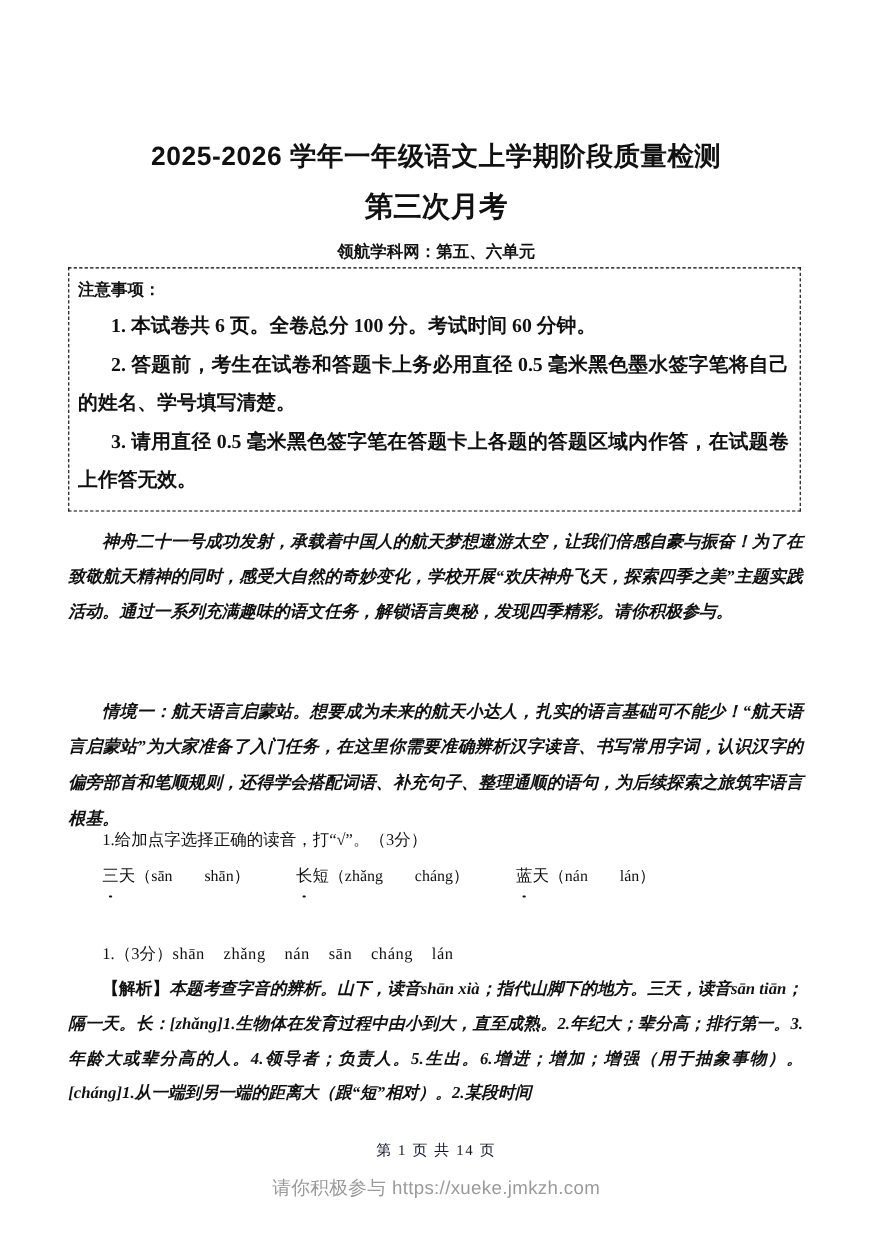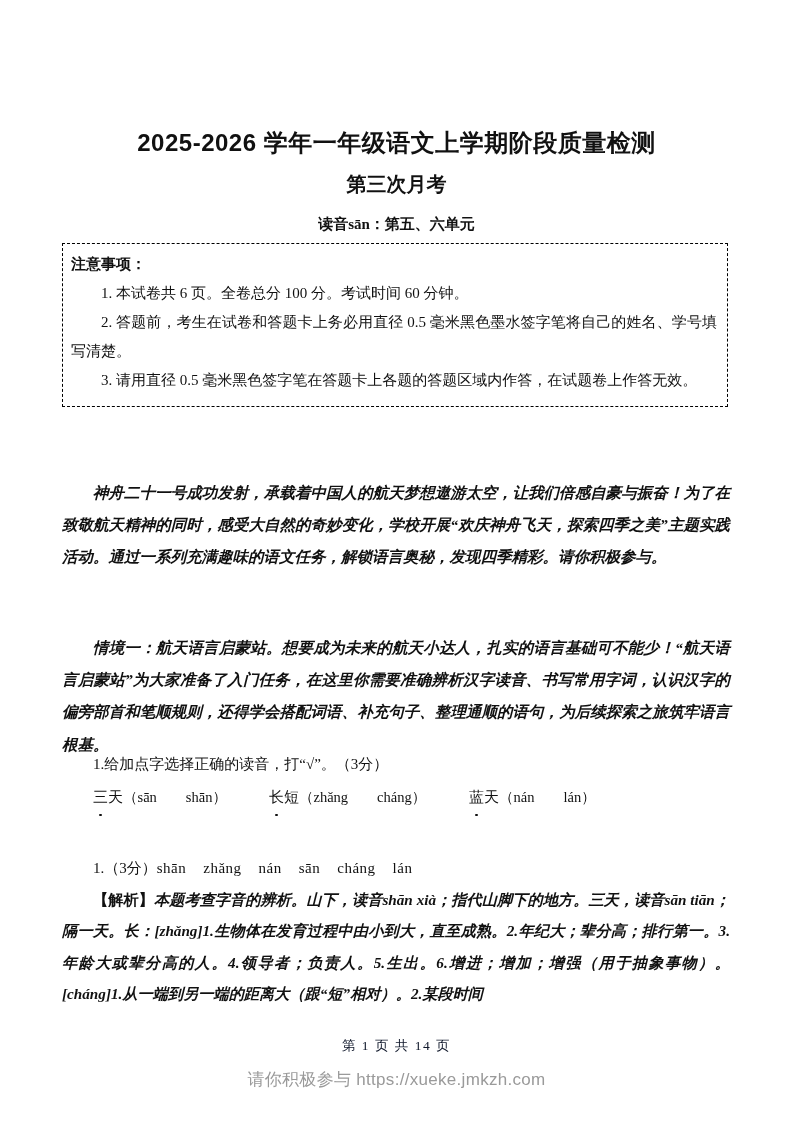--- a/index.html
+++ b/index.html
@@ -33,21 +33,21 @@
     font-size: 24px;
     letter-spacing: 0.5px;
     margin: 0;
     padding-top: 129px;
     line-height: 1.15;
   }
   .doc-subtitle {
     text-align: center;
     font-family: "Liberation Sans", "DejaVu Sans", sans-serif;
     font-weight: bold;
-    font-size: 20px;
+    font-size: 26px;
     margin: 0;
     padding-top: 16px;
     line-height: 1.15;
   }
   .doc-scope {
     text-align: center;
     font-family: "Liberation Serif", "DejaVu Serif", serif;
     font-weight: bold;
     font-size: 15px;
     margin: 0;
@@ -66,26 +66,27 @@
     padding: 9px 10px 10px 8px;
   }
   .notice-heading {
     font-family: "Liberation Sans", "DejaVu Sans", sans-serif;
     font-weight: bold;
     font-size: 15px;
     line-height: 1.5;
     margin: 0 0 3px 0;
   }
   .notice-item {
-    font-size: 15px;
+    font-size: 18px;
     line-height: 1.95;
     margin: 0;
     text-indent: 30px;
     text-align: justify;
     text-justify: inter-ideograph;
+    font-weight: bold;
   }
 
   
   .kai {
     font-family: "Liberation Serif", "DejaVu Serif", serif;
     font-style: italic;
     font-weight: bold;
   }
   .intro-para {
     position: absolute;
@@ -234,21 +235,21 @@
     letter-spacing: 0.3px;
   }
 </style>
 </head>
 <body>
 
 <div class="page">
 
   <h1 class="doc-title">2025-2026 学年一年级语文上学期阶段质量检测</h1>
   <h2 class="doc-subtitle">第三次月考</h2>
-  <div class="doc-scope">读音sān：第五、六单元</div>
+  <div class="doc-scope">领航学科网：第五、六单元</div>
 
   <div class="notice-box">
     <div class="notice-heading">注意事项：</div>
     <p class="notice-item">1. 本试卷共 6 页。全卷总分 100 分。考试时间 60 分钟。</p>
     <p class="notice-item">2. 答题前，考生在试卷和答题卡上务必用直径 0.5 毫米黑色墨水签字笔将自己的姓名、学号填写清楚。</p>
     <p class="notice-item">3. 请用直径 0.5 毫米黑色签字笔在答题卡上各题的答题区域内作答，在试题卷上作答无效。</p>
   </div>
 
   <p class="intro-para kai">神舟二十一号成功发射，承载着中国人的航天梦想遨游太空，让我们倍感自豪与振奋！为了在致敬航天精神的同时，感受大自然的奇妙变化，学校开展“欢庆神舟飞天，探索四季之美”主题实践活动。通过一系列充满趣味的语文任务，解锁语言奥秘，发现四季精彩。请你积极参与。</p>
 

